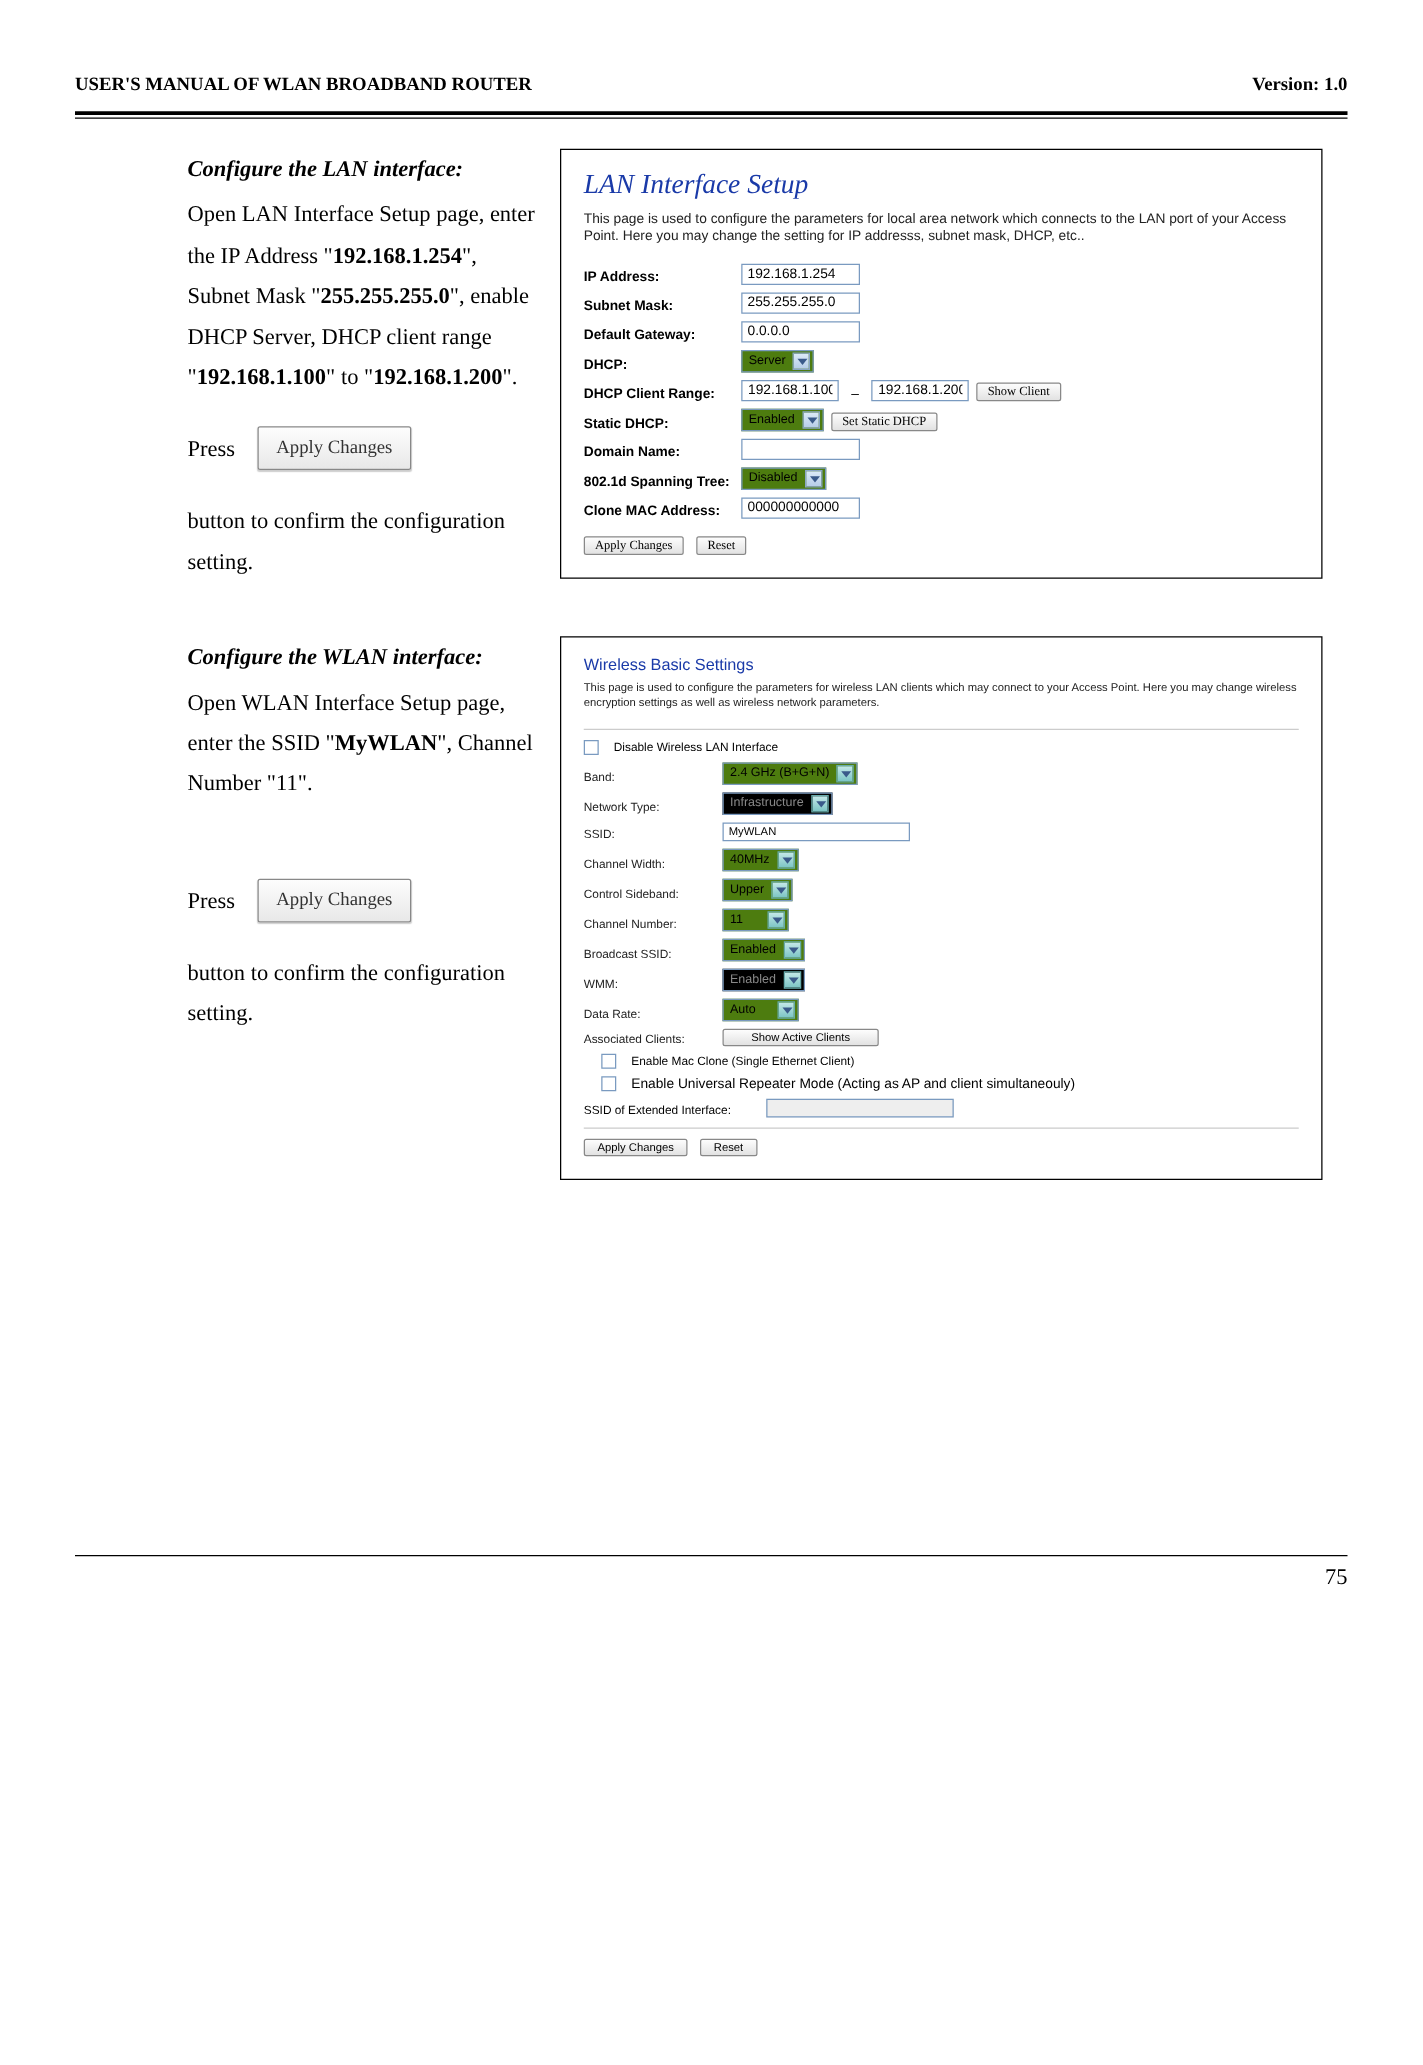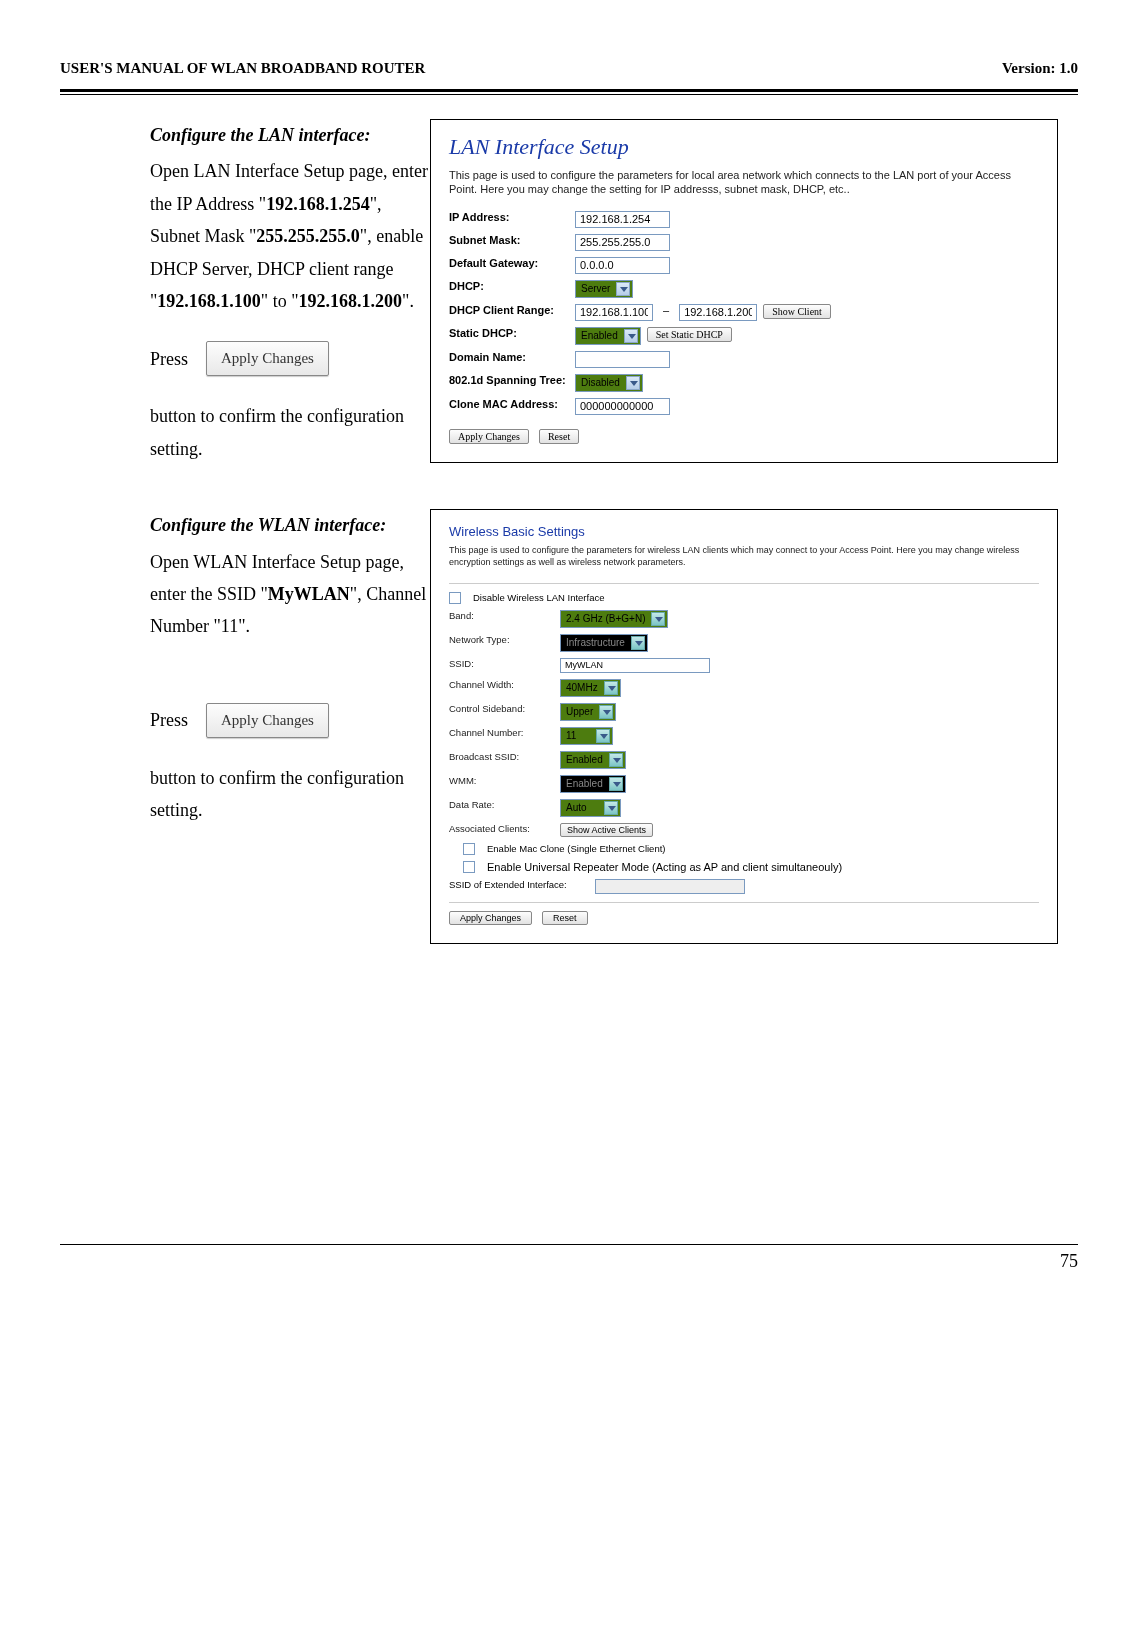--- a/index.html
+++ b/index.html
@@ -23,20 +23,21 @@
       border-bottom: 1px solid #000;
       height: 6px;
       margin-bottom: 24px;
     }
     .content {
       margin-left: 90px;
       margin-right: 20px;
     }
     .section {
       display: flex;
+      gap: 18px;
       margin-bottom: 40px;
       align-items: flex-start;
     }
     .left-col {
       flex: 0 0 280px;
       font-size: 18px;
       line-height: 1.8;
     }
     .left-col .heading {
       font-style: italic;
@@ -83,21 +84,21 @@
       margin-bottom: 6px;
     }
     .panel-desc {
       font-size: 11px;
       color: #222;
       line-height: 1.3;
       margin-bottom: 14px;
     }
     .form-row {
       display: flex;
-      align-items: flex-start;
+      align-items: flex-end;
       font-size: 11px;
       margin-bottom: 6px;
       gap: 6px;
     }
     .form-label {
       flex: 0 0 120px;
       font-weight: bold;
       color: #000;
     }
     .form-label-sm {
@@ -348,21 +349,21 @@
       </div>
       <div class="form-row">
         <span class="form-label-sm">Data Rate:</span>
         <span class="select-box">
           <span style="min-width:32px">Auto</span>
           <span class="select-arrow teal"></span>
         </span>
       </div>
       <div class="form-row">
         <span class="form-label-sm">Associated Clients:</span>
-        <button class="gray-btn-sm" style="padding:1px 6px">Show Active Clients</button>
+        <button class="gray-btn-sm" style="padding:1px 22px">Show Active Clients</button>
       </div>
       <div class="form-row" style="font-size:9.5px;margin-left:14px">
         <span class="checkbox"></span>
         <span>Enable Mac Clone (Single Ethernet Client)</span>
       </div>
       <div class="form-row" style="font-size:11px;margin-left:14px">
         <span class="checkbox"></span>
         <span>Enable Universal Repeater Mode (Acting as AP and client simultaneouly)</span>
       </div>
       <div class="form-row">

